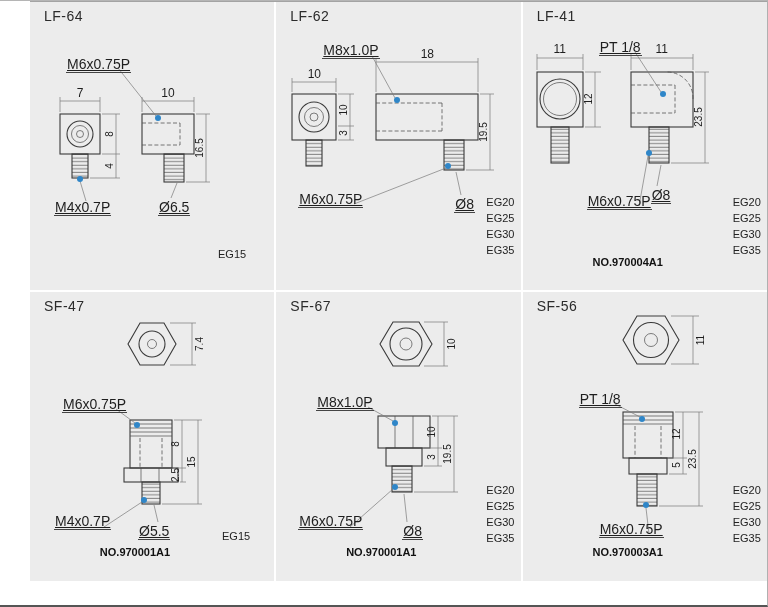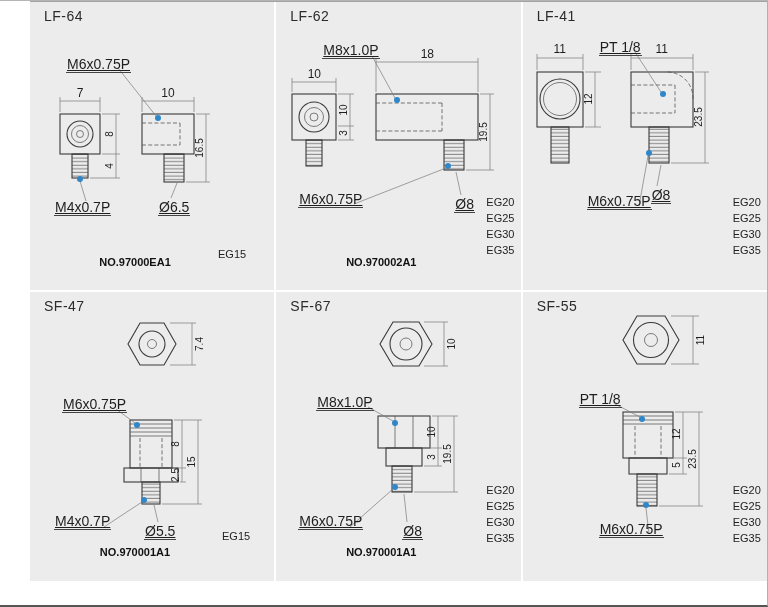--- a/index.html
+++ b/index.html
@@ -77,21 +77,20 @@
         <line class="m" x1="147" y1="181" x2="141" y2="196"></line>
       </svg>
       <span class="lbl" style="left:36px;top:55px">M6x0.75P</span>
       <span class="hdim" style="left:50px;top:97px">7</span>
       <span class="hdim" style="left:138px;top:97px">10</span>
       <span class="vdim" style="left:80px;top:132px">8</span>
       <span class="vdim" style="left:80px;top:164px">4</span>
       <span class="vdim" style="left:170px;top:146px">16.5</span>
       <span class="lbl" style="left:24px;top:198px">M4x0.7P</span>
       <span class="lbl" style="left:128px;top:198px">Ø6.5</span>
-      <div class="partno">NO.97000EA1</div>
       <span class="eg" style="left:188px;top:246px">EG15</span>
     </div>
 
     <div class="cell">
       <div class="cell-title">LF-62</div>
       <svg class="drawing" width="252" height="288" viewBox="0 0 252 288">
         <defs>
             <pattern id="h1" width="6" height="3.6" patternUnits="userSpaceOnUse">
               <line x1="0" y1="1.2" x2="6" y2="1.2" stroke="#4a4a4a" stroke-width="0.7"></line>
             </pattern>
@@ -127,21 +126,20 @@
         <line class="m" x1="180" y1="170" x2="185" y2="193"></line>
       </svg>
       <span class="lbl" style="left:46px;top:41px">M8x1.0P</span>
       <span class="hdim" style="left:38px;top:78px">10</span>
       <span class="hdim" style="left:151px;top:58px">18</span>
       <span class="vdim" style="left:68px;top:108px">10</span>
       <span class="vdim" style="left:68px;top:131px">3</span>
       <span class="vdim" style="left:208px;top:130px">19.5</span>
       <span class="lbl" style="left:22px;top:190px">M6x0.75P</span>
       <span class="lbl" style="left:178px;top:195px">Ø8</span>
-      <div class="partno">NO.970002A1</div>
       <span class="eg" style="left:210px;top:194px">EG20</span>
       <span class="eg" style="left:210px;top:210px">EG25</span>
       <span class="eg" style="left:210px;top:226px">EG30</span>
       <span class="eg" style="left:210px;top:242px">EG35</span>
     </div>
 
     <div class="cell">
       <div class="cell-title">LF-41</div>
       <svg class="drawing" width="252" height="288" viewBox="0 0 252 288">
         <defs>
@@ -177,20 +175,21 @@
         <circle class="dot" cx="126" cy="151" r="3"></circle>
         <line class="m" x1="138" y1="163" x2="134" y2="184"></line>
       </svg>
       <span class="hdim" style="left:37px;top:53px">11</span>
       <span class="lbl" style="left:76px;top:38px">PT 1/8</span>
       <span class="hdim" style="left:139px;top:53px">11</span>
       <span class="vdim" style="left:66px;top:97px">12</span>
       <span class="vdim" style="left:176px;top:115px">23.5</span>
       <span class="lbl" style="left:128px;top:186px">Ø8</span>
       <span class="lbl" style="left:64px;top:192px">M6x0.75P</span>
+      <div class="partno">NO.970004A1</div>
       <span class="eg" style="left:210px;top:194px">EG20</span>
       <span class="eg" style="left:210px;top:210px">EG25</span>
       <span class="eg" style="left:210px;top:226px">EG30</span>
       <span class="eg" style="left:210px;top:242px">EG35</span>
     </div>
 
     <div class="cell">
       <div class="cell-title">SF-47</div>
       <svg class="drawing" width="252" height="288" viewBox="0 0 252 288">
         <defs>
@@ -227,21 +226,21 @@
         <line class="m" x1="74" y1="235" x2="112" y2="210"></line>
         <circle class="dot" cx="114" cy="208" r="3"></circle>
         <line class="m" x1="124" y1="213" x2="128" y2="230"></line>
       </svg>
       <span class="vdim" style="left:170px;top:52px">7.4</span>
       <span class="lbl" style="left:32px;top:105px">M6x0.75P</span>
       <span class="vdim" style="left:146px;top:152px">8</span>
       <span class="vdim" style="left:146px;top:183px">2.5</span>
       <span class="vdim" style="left:162px;top:170px">15</span>
       <span class="lbl" style="left:24px;top:222px">M4x0.7P</span>
-      <span class="lbl" style="left:114px;top:232px">Ø5.5</span>
+      <span class="lbl" style="left:108px;top:232px">Ø5.5</span>
       <div class="partno">NO.970001A1</div>
       <span class="eg" style="left:192px;top:238px">EG15</span>
     </div>
 
     <div class="cell">
       <div class="cell-title">SF-67</div>
       <svg class="drawing" width="252" height="288" viewBox="0 0 252 288">
         <defs>
             <pattern id="h4" width="6" height="3.6" patternUnits="userSpaceOnUse">
               <line x1="0" y1="1.2" x2="6" y2="1.2" stroke="#4a4a4a" stroke-width="0.7"></line>
@@ -279,21 +278,21 @@
       <span class="lbl" style="left:22px;top:222px">M6x0.75P</span>
       <span class="lbl" style="left:126px;top:232px">Ø8</span>
       <div class="partno">NO.970001A1</div>
       <span class="eg" style="left:210px;top:192px">EG20</span>
       <span class="eg" style="left:210px;top:208px">EG25</span>
       <span class="eg" style="left:210px;top:224px">EG30</span>
       <span class="eg" style="left:210px;top:240px">EG35</span>
     </div>
 
     <div class="cell">
-      <div class="cell-title">SF-55</div>
+      <div class="cell-title">SF-56</div>
       <svg class="drawing" width="252" height="288" viewBox="0 0 252 288">
         <defs>
             <pattern id="h5" width="6" height="3.6" patternUnits="userSpaceOnUse">
               <line x1="0" y1="1.2" x2="6" y2="1.2" stroke="#4a4a4a" stroke-width="0.7"></line>
             </pattern>
           </defs>
         <polygon class="o" points="156,48 142,24 114,24 100,48 114,72 142,72"></polygon>
         <circle class="o" cx="128" cy="48" r="17.5"></circle>
         <circle class="t" cx="128" cy="48" r="6.5"></circle>
         <line class="m" x1="148" y1="24" x2="176" y2="24"></line>
@@ -318,20 +317,21 @@
         <circle class="dot" cx="119" cy="127" r="3"></circle>
         <line class="m" x1="126" y1="242" x2="123" y2="216"></line>
         <circle class="dot" cx="123" cy="213" r="3"></circle>
       </svg>
       <span class="vdim" style="left:178px;top:48px">11</span>
       <span class="lbl" style="left:56px;top:100px">PT 1/8</span>
       <span class="vdim" style="left:154px;top:142px">12</span>
       <span class="vdim" style="left:154px;top:173px">5</span>
       <span class="vdim" style="left:170px;top:167px">23.5</span>
       <span class="lbl" style="left:76px;top:230px">M6x0.75P</span>
+      <div class="partno">NO.970003A1</div>
       <span class="eg" style="left:210px;top:192px">EG20</span>
       <span class="eg" style="left:210px;top:208px">EG25</span>
       <span class="eg" style="left:210px;top:224px">EG30</span>
       <span class="eg" style="left:210px;top:240px">EG35</span>
     </div>
 
   </div>
 </div>
 
 </body></html>

